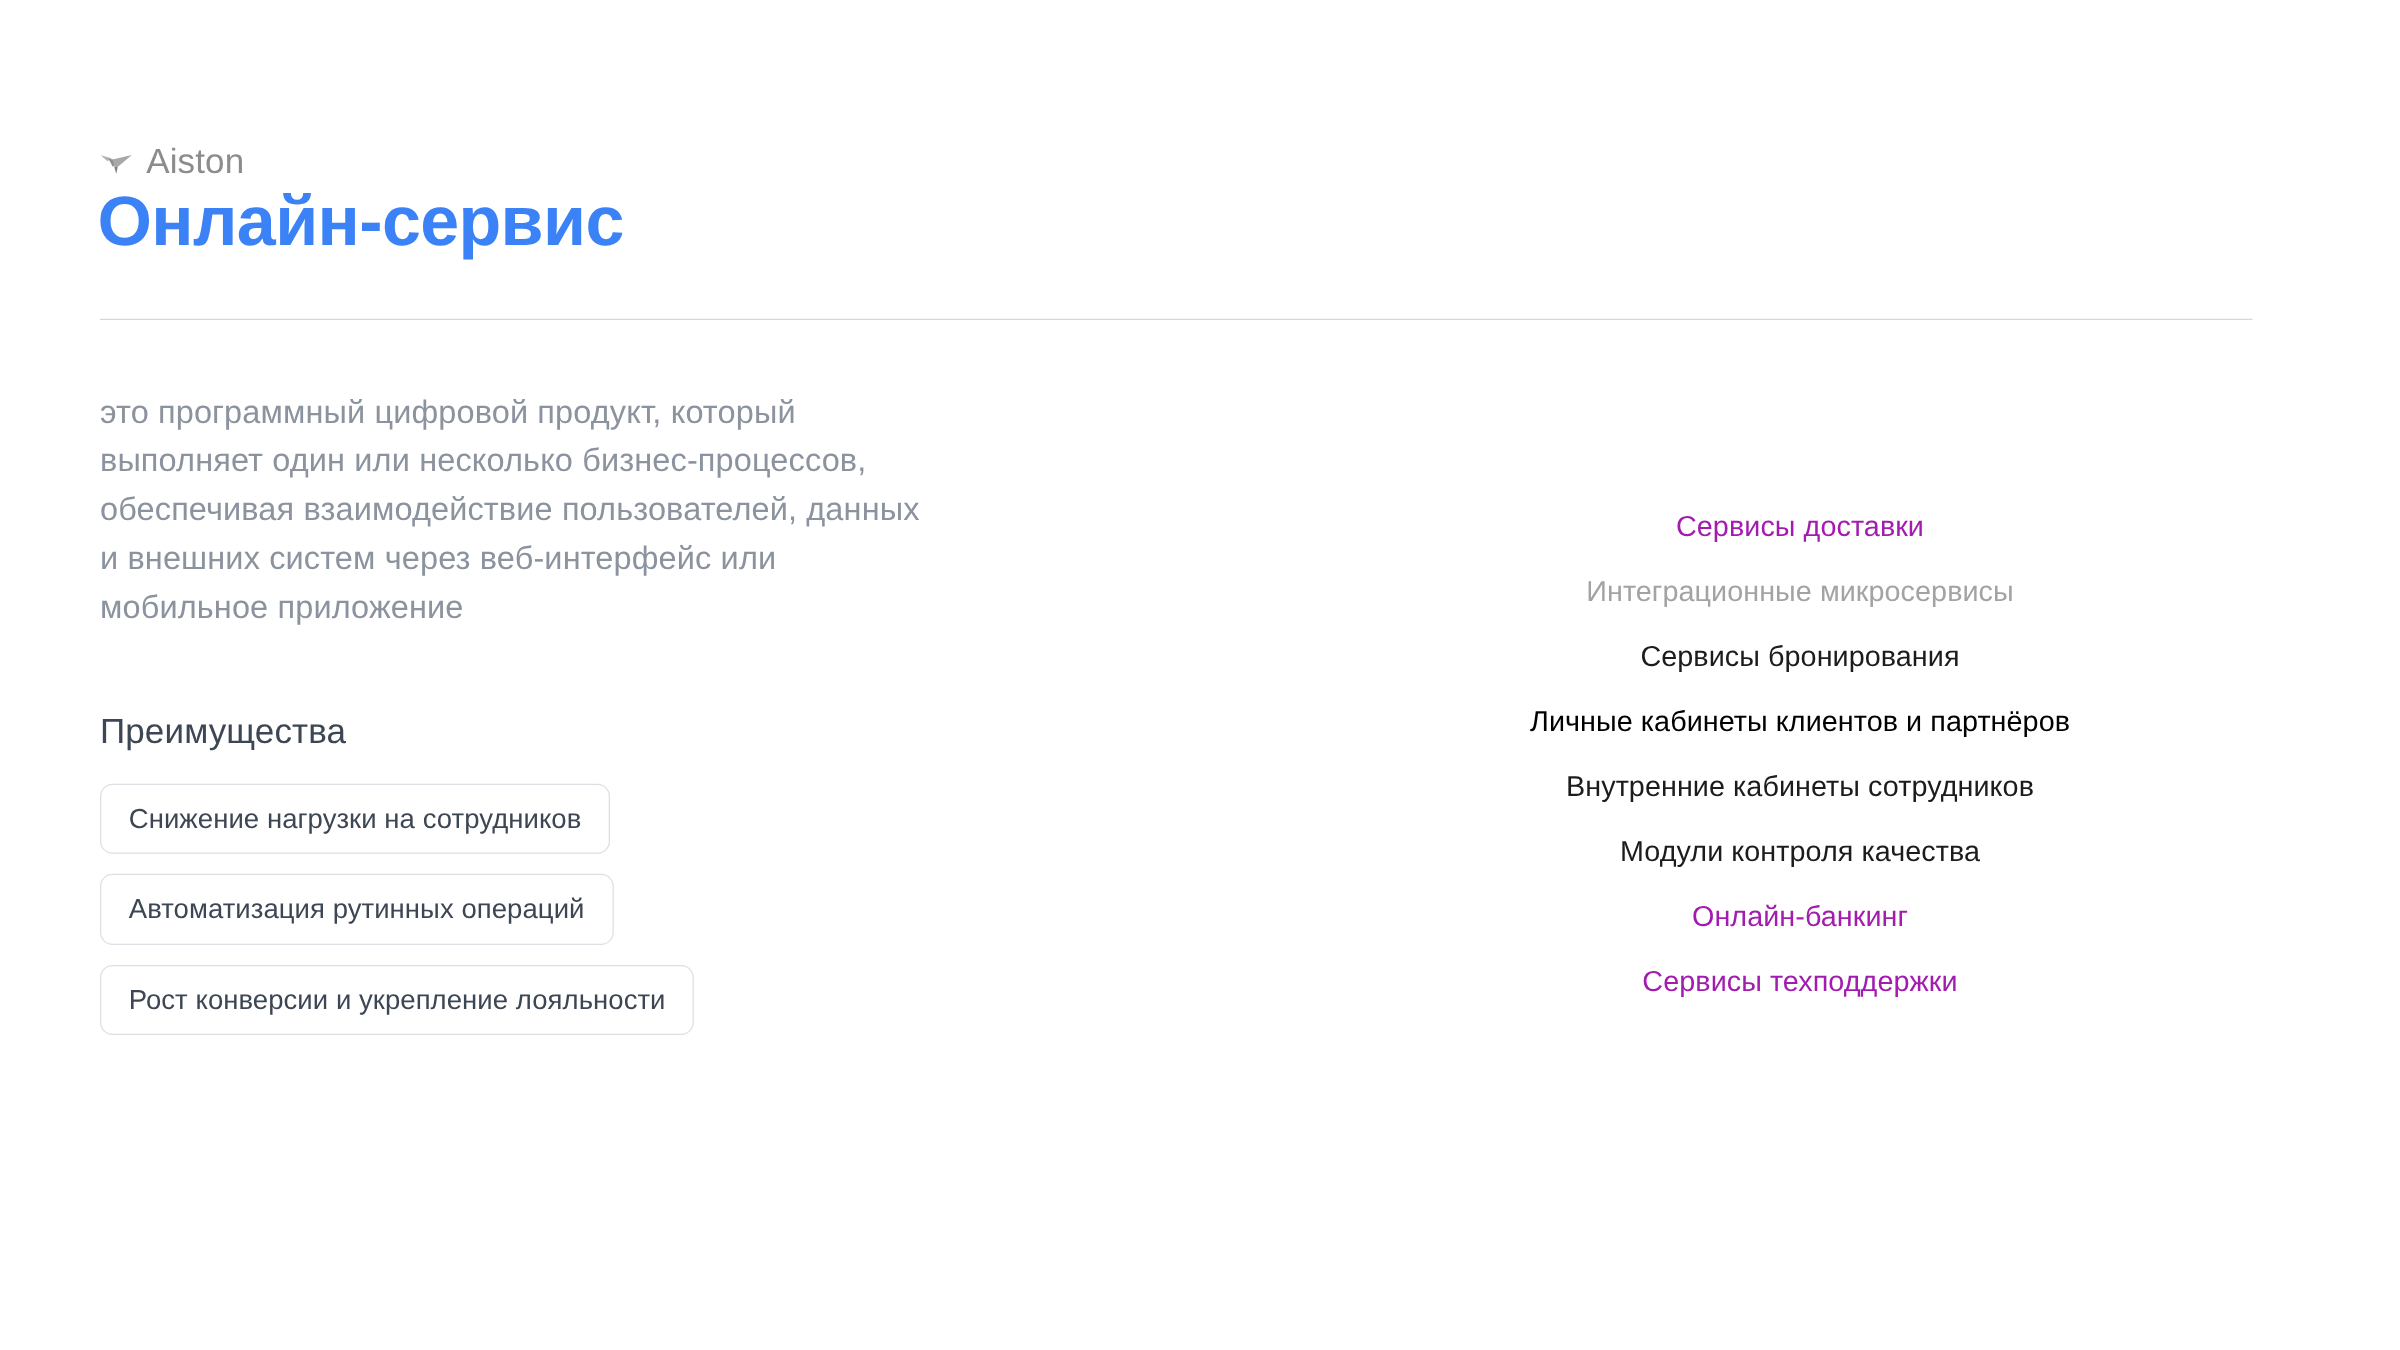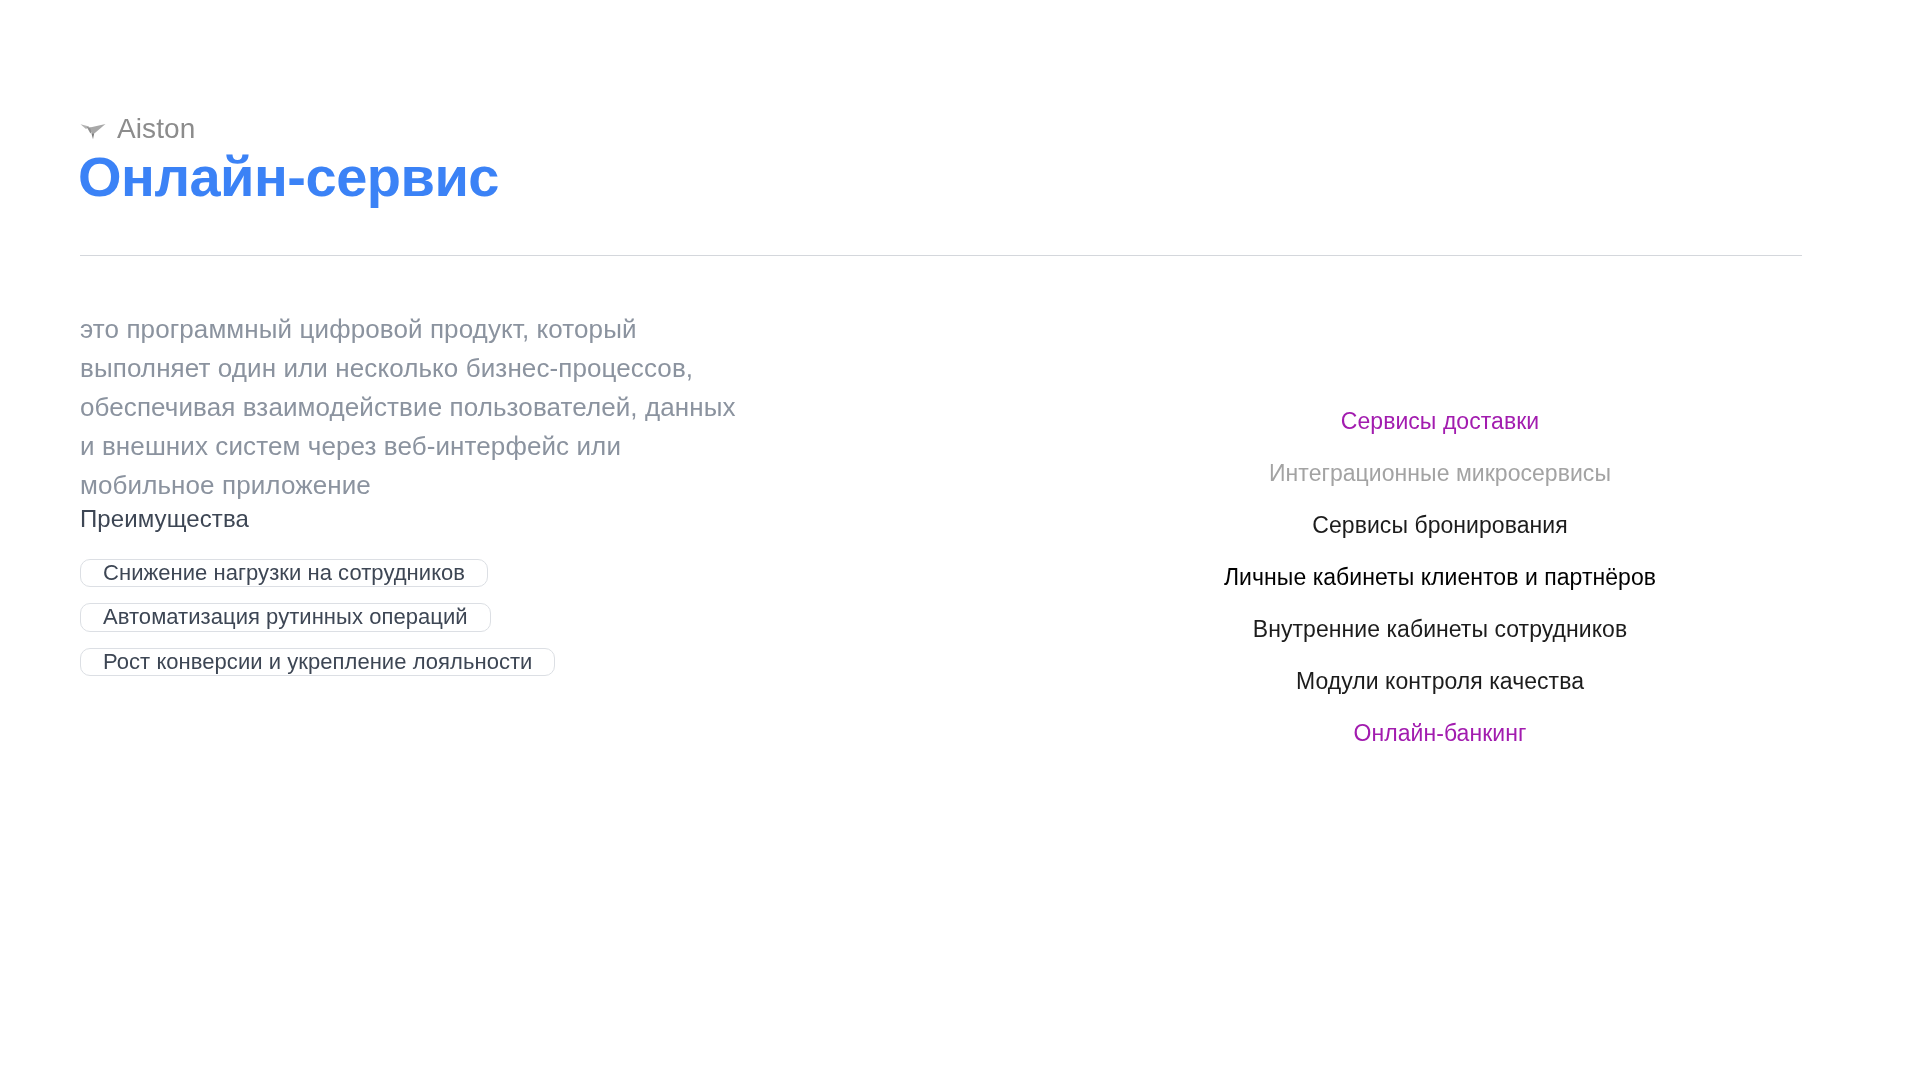--- a/index.html
+++ b/index.html
@@ -78,40 +78,41 @@
     font-size: 26px;
     font-weight: 400;
     line-height: 39px;
     color: #8b939f;
     letter-spacing: 0.1px;
     white-space: pre-line;
     max-width: 850px;
   }
 
   .adv-heading {
-    font-size: 24px;
+    margin-top: 64px;
+    font-size: 28px;
     font-weight: 500;
     color: #3d4654;
     letter-spacing: 0.1px;
   }
 
   .chip-list {
     margin-top: 26px;
     display: flex;
     flex-direction: column;
     align-items: flex-start;
     gap: 16px;
   }
 
   .chip {
     display: inline-flex;
     align-items: center;
     border: 1px solid #dcdfe4;
     border-radius: 10px;
-    padding: 0 22px;
+    padding: 14px 22px;
     font-size: 22px;
     font-weight: 400;
     color: #3d4654;
     background: #ffffff;
     letter-spacing: 0.05px;
     line-height: 1.2;
   }
 
   
   .right-col {
@@ -172,15 +173,16 @@
   </div>
 
   <div class="right-col">
     <div class="svc-item tone-mid">Сервисы доставки</div>
     <div class="svc-item tone-light">Интеграционные микросервисы</div>
     <div class="svc-item tone-dark">Сервисы бронирования</div>
     <div class="svc-item tone-bold">Личные кабинеты клиентов и партнёров</div>
     <div class="svc-item tone-dark">Внутренние кабинеты сотрудников</div>
     <div class="svc-item tone-dark">Модули контроля качества</div>
     <div class="svc-item tone-mid">Онлайн-банкинг</div>
+    <div class="svc-item tone-mid">Сервисы техподдержки</div>
   </div>
 
 </div>
 
 </body></html>

